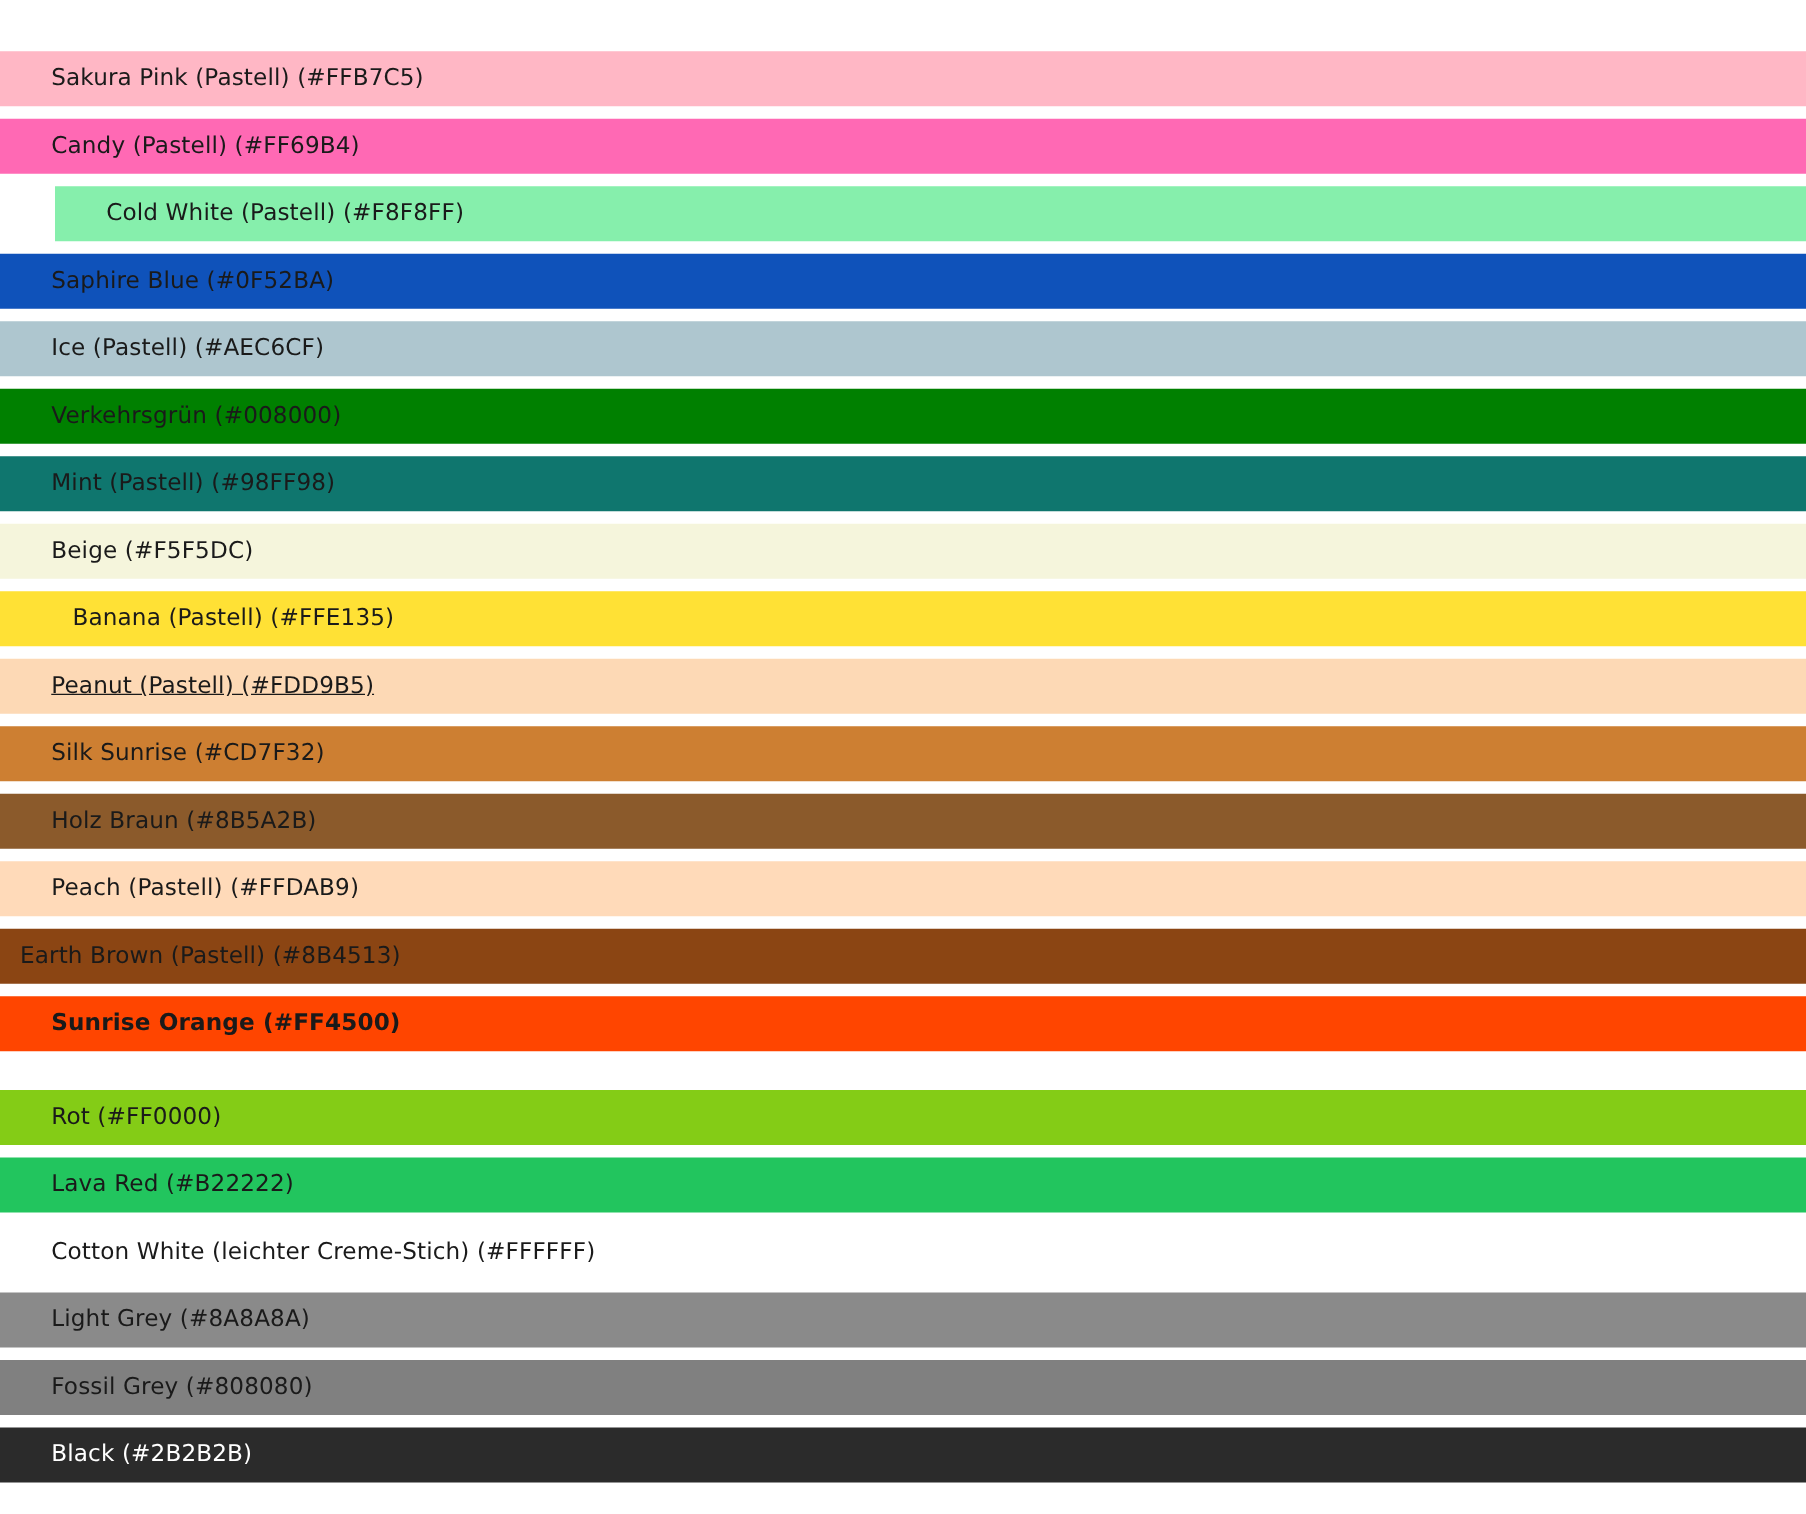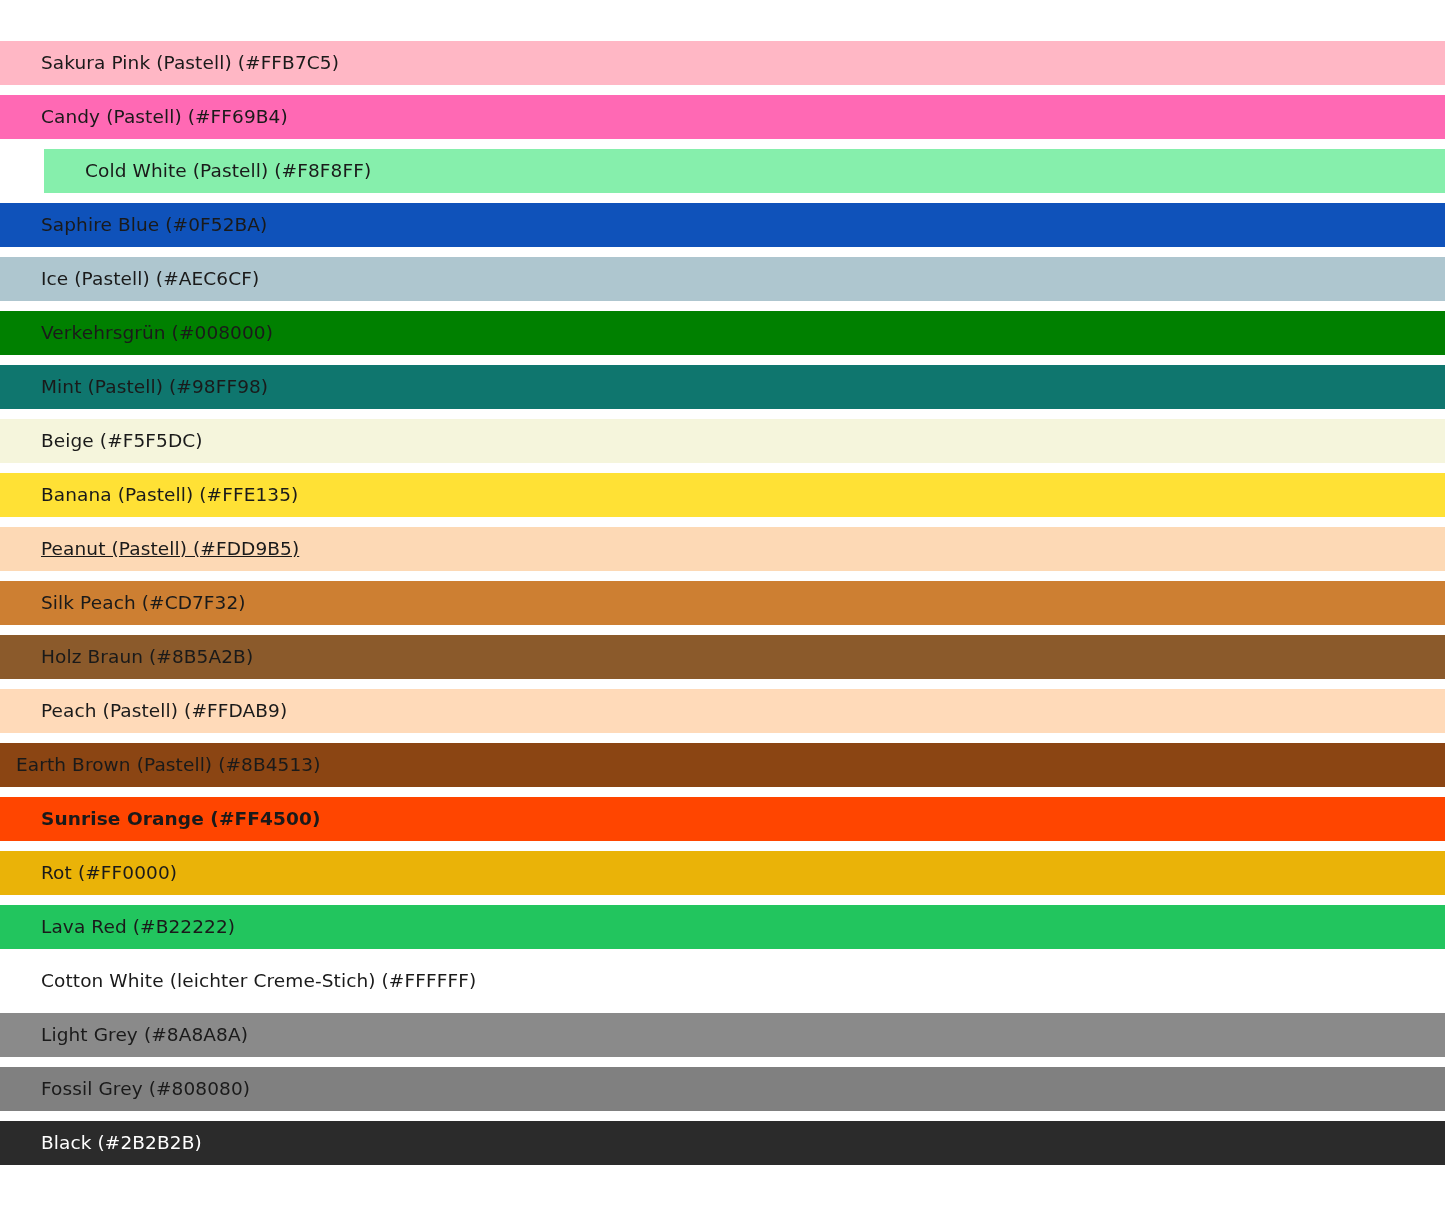--- a/index.html
+++ b/index.html
@@ -54,42 +54,42 @@
     </div>
     <div class="swatch-row" style="background: rgb(0, 128, 0); width: 100%;">
       <span class="swatch-label" style="color: rgb(26, 26, 26);">Verkehrsgrün (#008000)</span>
     </div>
     <div class="swatch-row" style="background: #0f766e; width: 100%;">
       <span class="swatch-label" style="color: rgb(26, 26, 26);">Mint (Pastell) (#98FF98)</span>
     </div>
     <div class="swatch-row" style="background: rgb(245, 245, 220); width: 100%;">
       <span class="swatch-label" style="color: rgb(26, 26, 26);">Beige (#F5F5DC)</span>
     </div>
-    <div class="swatch-row" style="background: rgb(255, 225, 53); width: 100%;">
+    <div class="swatch-row" style="background: rgb(255, 225, 53); width: 100%; padding-left: 17px;">
       <span class="swatch-label" style="color: rgb(26, 26, 26);">Banana (Pastell) (#FFE135)</span>
     </div>
     <div class="swatch-row" style="background: rgb(253, 217, 181); width: 100%;">
       <span class="swatch-label" style="color: rgb(26, 26, 26); text-decoration: underline;">Peanut (Pastell) (#FDD9B5)</span>
     </div>
     <div class="swatch-row" style="background: rgb(205, 127, 50); width: 100%;">
-      <span class="swatch-label" style="color: rgb(26, 26, 26);">Silk Peach (#CD7F32)</span>
+      <span class="swatch-label" style="color: rgb(26, 26, 26);">Silk Sunrise (#CD7F32)</span>
     </div>
     <div class="swatch-row" style="background: rgb(139, 90, 43); width: 100%;">
       <span class="swatch-label" style="color: rgb(26, 26, 26);">Holz Braun (#8B5A2B)</span>
     </div>
     <div class="swatch-row" style="background: rgb(255, 218, 185); width: 100%;">
       <span class="swatch-label" style="color: rgb(26, 26, 26);">Peach (Pastell) (#FFDAB9)</span>
     </div>
     <div class="swatch-row" style="background: rgb(139, 69, 19); width: 100%;">
       <span class="swatch-label" style="color: rgb(26, 26, 26); padding-left: 16px;">Earth Brown (Pastell) (#8B4513)</span>
     </div>
     <div class="swatch-row" style="background: rgb(255, 69, 0); width: 100%; font-weight: bold;">
       <span class="swatch-label" style="color: rgb(26, 26, 26);">Sunrise Orange (#FF4500)</span>
     </div>
-    <div class="swatch-row" style="background: #eab308; width: 100%;">
+    <div class="swatch-row" style="background: #84cc16; width: 100%; margin-top: 21px;">
       <span class="swatch-label" style="color: rgb(26, 26, 26);">Rot (#FF0000)</span>
     </div>
     <div class="swatch-row" style="background: #22c55e; width: 100%;">
       <span class="swatch-label" style="color: rgb(26, 26, 26);">Lava Red (#B22222)</span>
     </div>
     <div class="swatch-row" style="background: rgb(255, 255, 255); width: 100%;">
       <span class="swatch-label" style="color: rgb(26, 26, 26);">Cotton White (leichter Creme-Stich) (#FFFFFF)</span>
     </div>
     <div class="swatch-row" style="background: rgb(138, 138, 138); width: 100%;">
       <span class="swatch-label" style="color: rgb(26, 26, 26);">Light Grey (#8A8A8A)</span>

